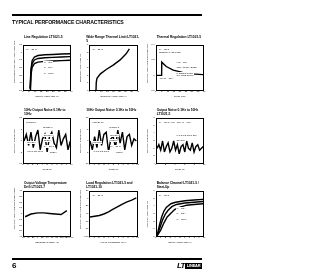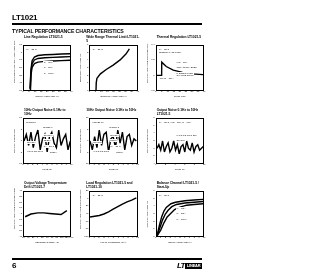--- a/index.html
+++ b/index.html
@@ -113,21 +113,20 @@
     background:#000;color:#fff;font-size:4px;font-weight:bold;
     padding:0.5px 1.5px;line-height:5px;letter-spacing:-0.2px;
   }
 </style>
 </head>
 <body>
 
 <div class="page">
 
   <div class="hdr">
-    <div class="part-no">LT1021</div>
     <div class="hdr-rule"></div>
     <div class="sec-title">TYPICAL PERFORMANCE CHARACTERISTICS</div>
   </div>
 
   <div class="grid">
       <div class="cell">
         <div class="ct">Line Regulation LT1021-5</div>
         <div class="plotwrap">
           <div class="ylab">
             <span>CHANGE IN OUTPUT VOLTAGE (µV)</span>

